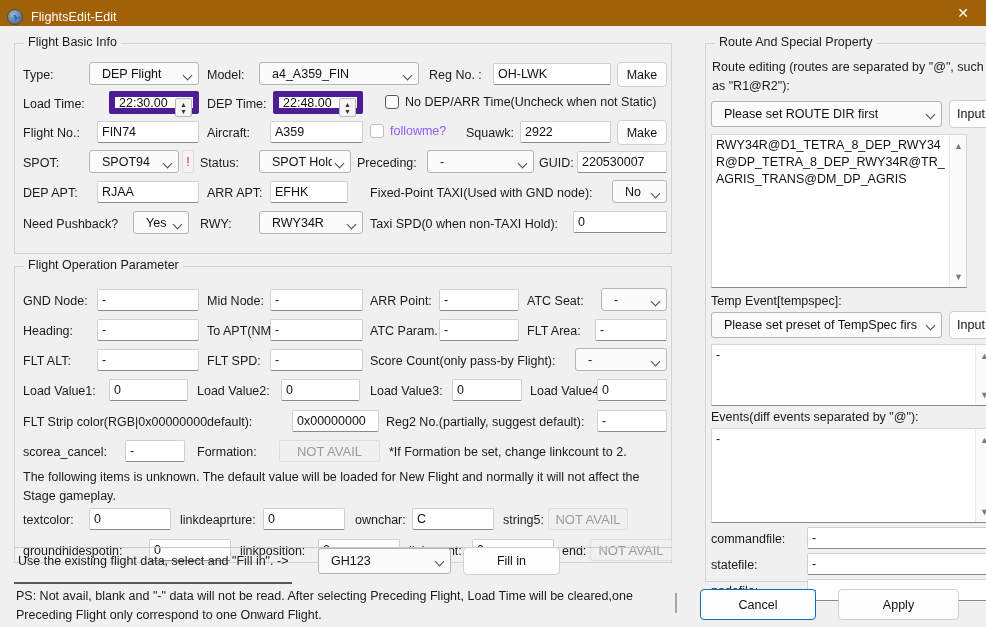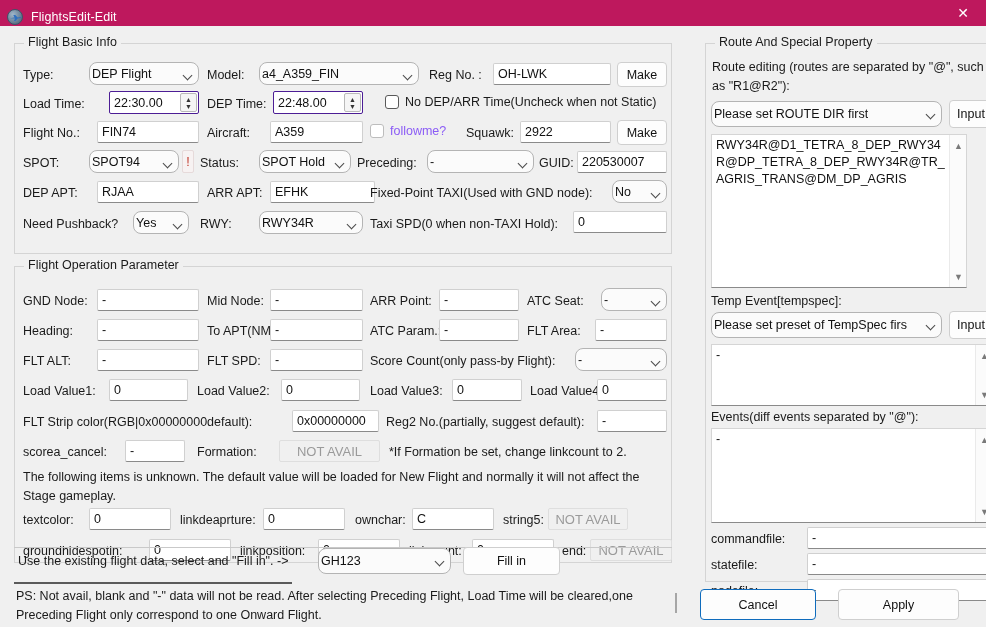--- a/index.html
+++ b/index.html
@@ -7,21 +7,21 @@
     width: 986px; height: 627px;
     overflow: hidden;
     background: #f0f0f0;
     font-family: "Liberation Sans", sans-serif;
   }
   * { box-sizing: border-box; }
 
   
   .titlebar {
     position: absolute; left: 0; top: 0; width: 986px; height: 34px;
-    background: #be185d;
+    background: #a16207;
     display: flex; align-items: center;
   }
   .app-icon {
     width: 16px; height: 16px; margin-left: 7px; margin-right: 8px;
     border-radius: 50%;
     background: radial-gradient(circle at 35% 32%, #9fb6c9 0%, #6d8398 55%, #44586b 100%);
     position: relative; flex: none;
     border: 1px solid #3c5468;
   }
   .app-icon::after {
@@ -81,41 +81,41 @@
     font-size: 12.5px; color: #111;
     padding: 0 4px;
     height: 22px; line-height: 20px;
     outline: none;
   }
 
   .combo {
     position: absolute;
     background: #fbfbfb;
     border: 1px solid #b4b4b4;
-    border-radius: 8px;
+    border-radius: 3px;
     height: 23px;
     font-size: 12.5px; color: #111;
     display: flex; align-items: center;
-    padding-left: 2px; padding-right: 18px;
+    padding-left: 12px; padding-right: 18px;
     overflow: hidden;
     white-space: nowrap;
   }
   .combo .ctext { overflow: hidden; text-overflow: clip; white-space: nowrap; }
   .combo::after {
     content: ""; position: absolute; right: 7px; top: 9px;
     width: 6px; height: 6px;
     border-left: 1.3px solid #4a4a4a;
     border-bottom: 1.3px solid #4a4a4a;
     transform: rotate(-45deg);
   }
 
   .spin {
     position: absolute;
     background: #ffffff;
-    border: 1px solid #4c1d95;
+    border: 6px solid #4c1d95;
     border-radius: 2px;
     height: 23px;
     font-size: 12.5px; color: #111;
     display: flex; align-items: center;
     padding-left: 4px;
   }
   .spin .sbtn {
     position: absolute; right: 1px; top: 1px;
     width: 17px; height: 19px;
     background: #f5f5f5;
@@ -280,21 +280,21 @@
     <div class="lbl" style="left:342px; top:111px;">Preceding:</div>
     <div class="combo" style="left:412px; top:106px; width:107px;">
       <span class="ctext">-</span>
     </div>
     <div class="lbl" style="left:524px; top:111px;">GUID:</div>
     <input class="tin" style="left: 562px; top: 107px; width: 90px;" value="220530007">
 
     <div class="lbl" style="left:8px; top:141px;">DEP APT:</div>
     <input class="tin" style="left: 82px; top: 137px; width: 102px;" value="RJAA">
     <div class="lbl" style="left:192px; top:141px;">ARR APT:</div>
-    <input class="tin" style="left: 255px; top: 137px; width: 105px;" value="EFHK">
+    <input class="tin" style="left: 255px; top: 137px; width: 78px;" value="EFHK">
     <div class="lbl" style="left:355px; top:141px;">Fixed-Point TAXI(Used with GND node):</div>
     <div class="combo" style="left:597px; top:136px; width:55px;">
       <span class="ctext">No</span>
     </div>
 
     <div class="lbl" style="left:8px; top:172px;">Need Pushback?</div>
     <div class="combo" style="left:118px; top:167px; width:56px;">
       <span class="ctext">Yes</span>
     </div>
     <div class="lbl" style="left:185px; top:172px;">RWY:</div>

